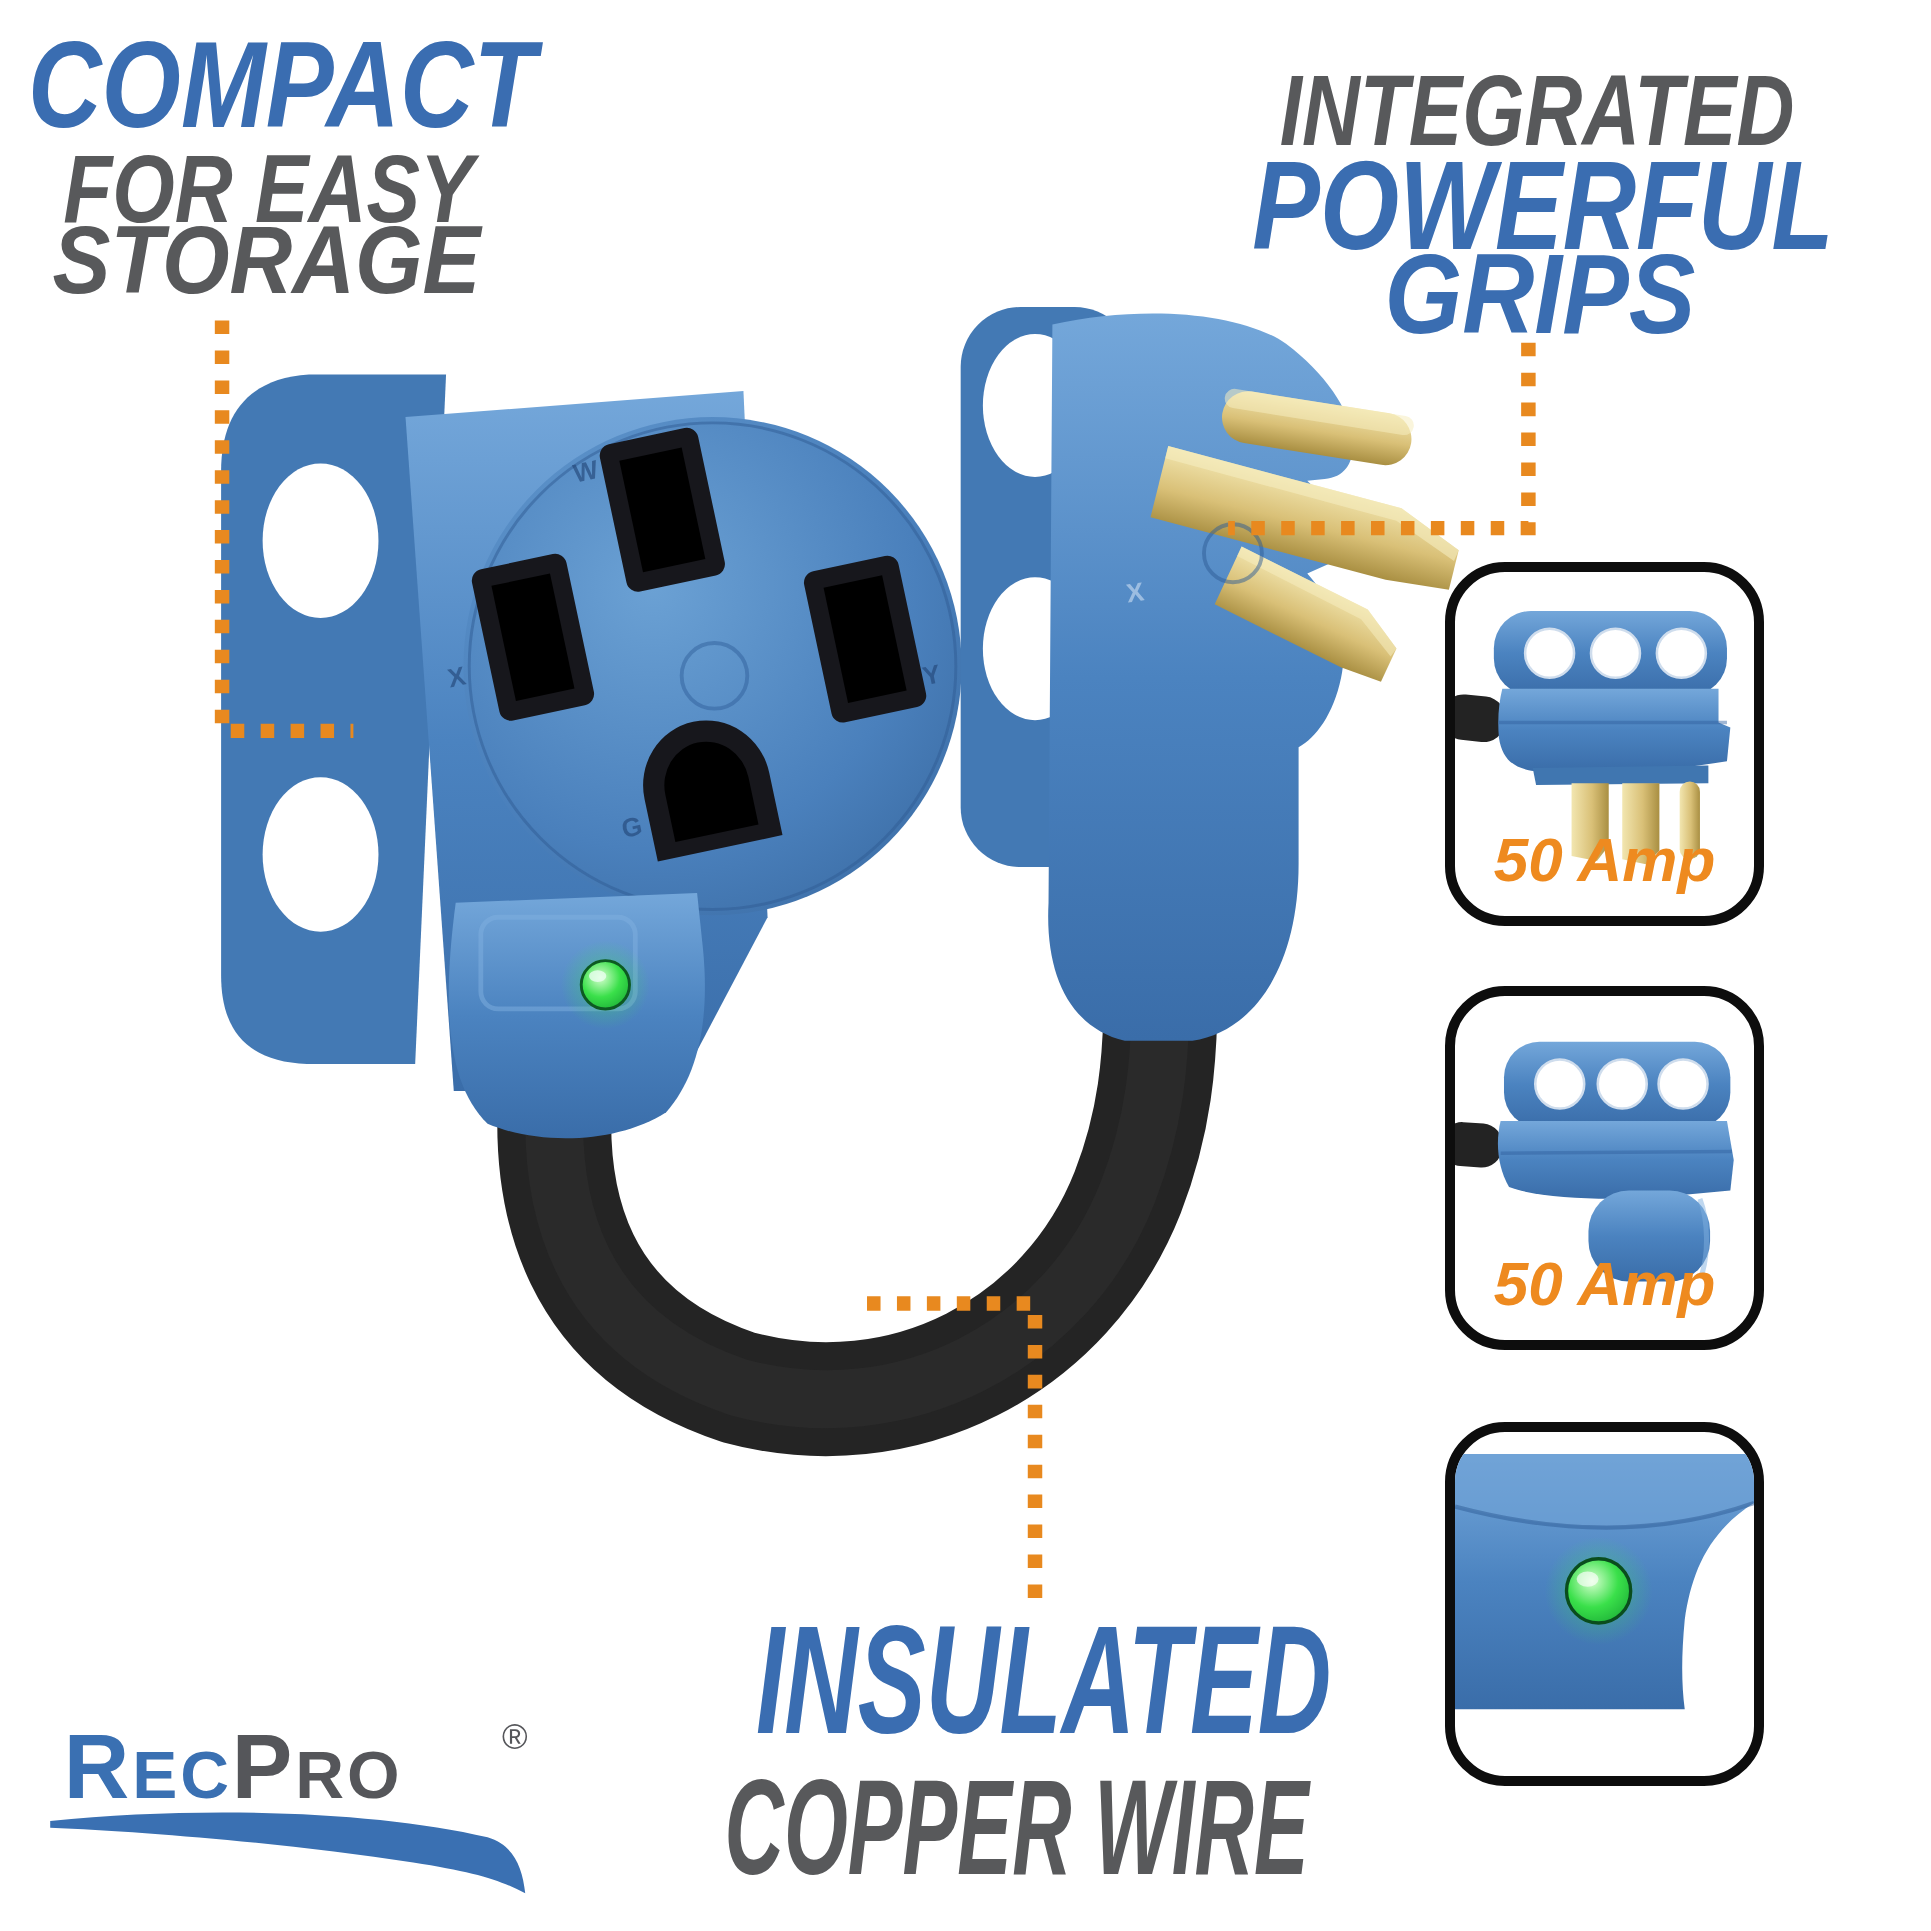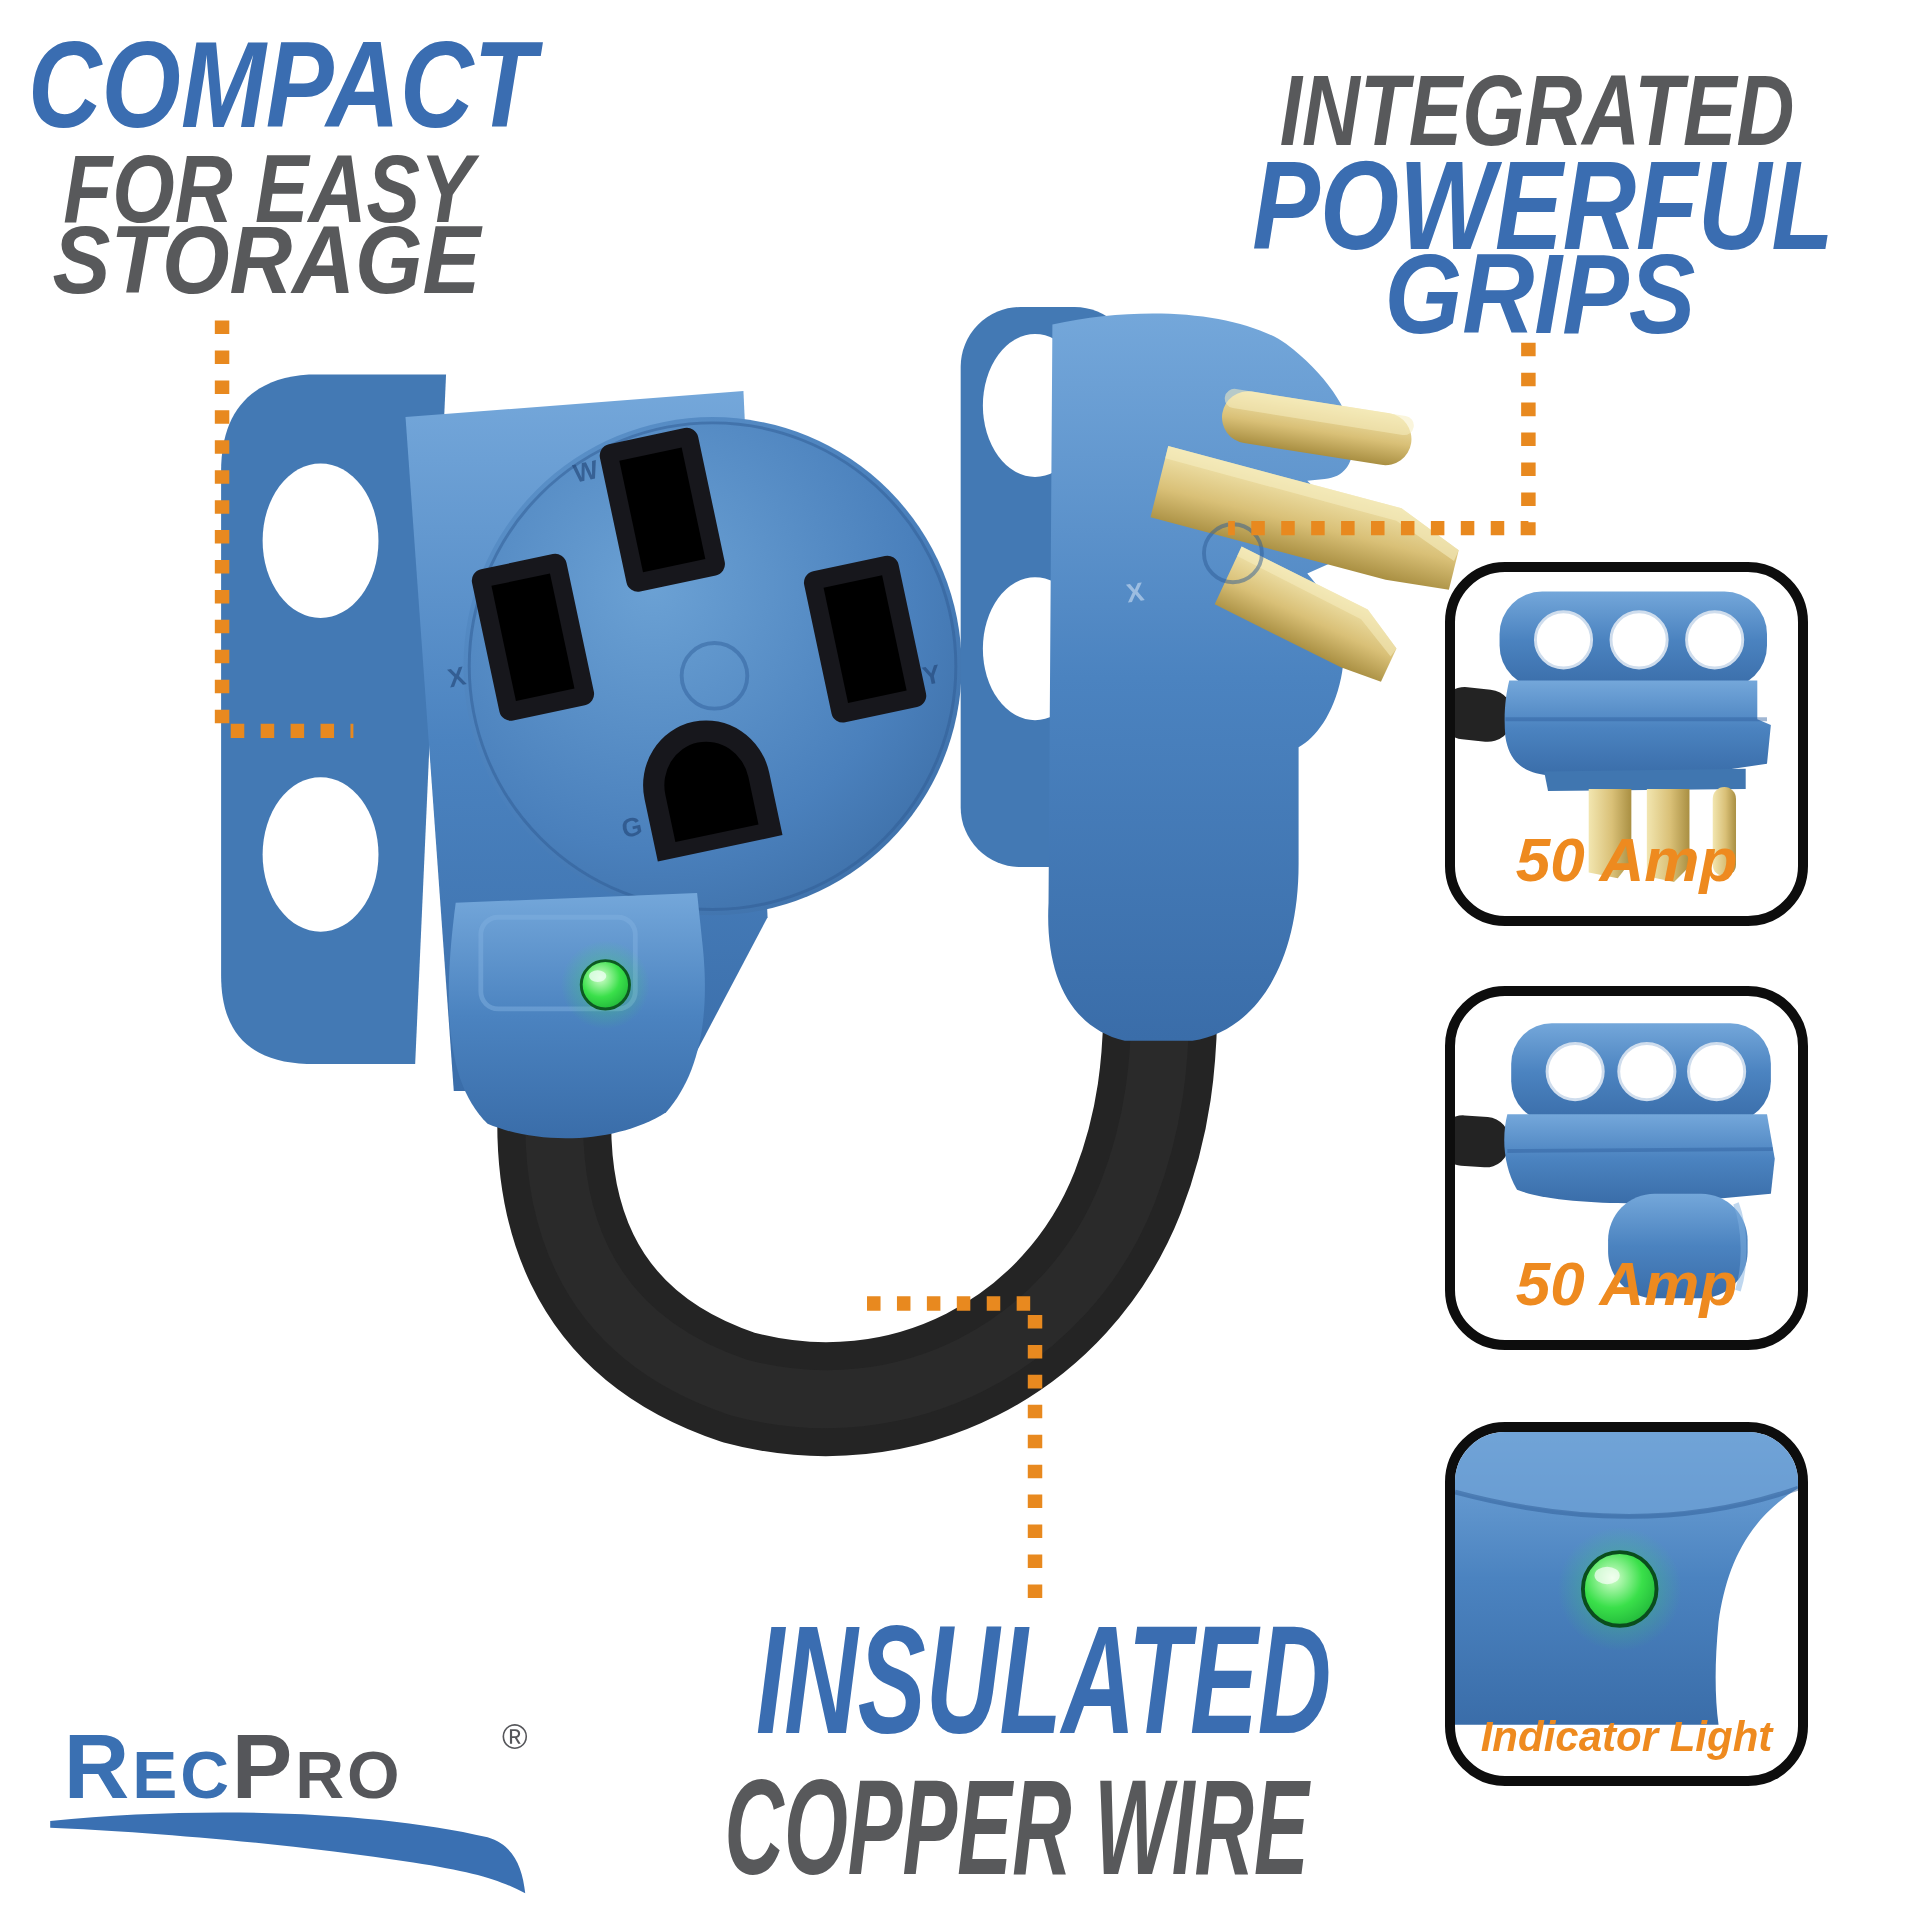--- a/index.html
+++ b/index.html
@@ -8,21 +8,21 @@
     font-family:"Liberation Sans", sans-serif;
   }
   #art{position:absolute;left:0;top:0;width:1931px;height:1931px;}
   .hl{font-family:"Liberation Sans", sans-serif;font-weight:700;font-style:italic;}
   .hl-blue{fill:#3a6db1;}
   .hl-gray{fill:#58595b;}
   .slot-letter{font-family:"Liberation Sans", sans-serif;font-weight:700;font-size:27px;fill:#24487a;opacity:.65;}
   .leader{fill:none;stroke:#e8891f;stroke-width:15;stroke-dasharray:14 17;}
   
   .inset{
-    position:absolute;left:1445px;width:363px;height:364px;background:#ffffff;
+    position:absolute;left:1445px;width:319px;height:364px;background:#ffffff;
     border:10.6px solid #0d0d0d;border-radius:60px;box-sizing:border-box;overflow:hidden;
   }
   .inset svg{position:absolute;left:0;top:0;width:100%;height:100%;}
   .inset-caption{
     position:absolute;left:0;right:0;text-align:center;color:#ee8a1f;
     font-weight:700;font-style:italic;font-family:"Liberation Sans", sans-serif;
   }
   .caption-amp{bottom:21px;font-size:62px;letter-spacing:0px;}
   .caption-ind{bottom:15.4px;font-size:42px;}
 </style>
@@ -204,17 +204,16 @@
 
   <div class="inset" style="top:1422px;">
     <svg viewBox="0 0 354 355">
       <path d="M0,0 H354 V58 C300,92 280,140 272,196 C268,238 268,272 272,302 L0,302 Z" fill="url(#gradBlue)"></path>
       <path d="M0,0 H354 V58 C240,96 120,92 0,62 Z" fill="#6ea2d6" opacity="0.65"></path>
       <path d="M0,62 C120,94 240,98 354,58" stroke="#2d5b96" stroke-width="5" fill="none" opacity="0.5"></path>
       <circle cx="170" cy="162" r="64" fill="url(#gradGlow)"></circle>
       <circle cx="170" cy="162" r="38" fill="url(#gradLed)" stroke="#0a4d1d" stroke-width="4"></circle>
       <ellipse cx="157" cy="148" rx="13" ry="9" fill="#ffffff" opacity="0.65"></ellipse>
     </svg>
-    <div class="inset-caption caption-ind">Indicator Light</div>
   </div>
 
 </div>
 
 
 </body></html>

